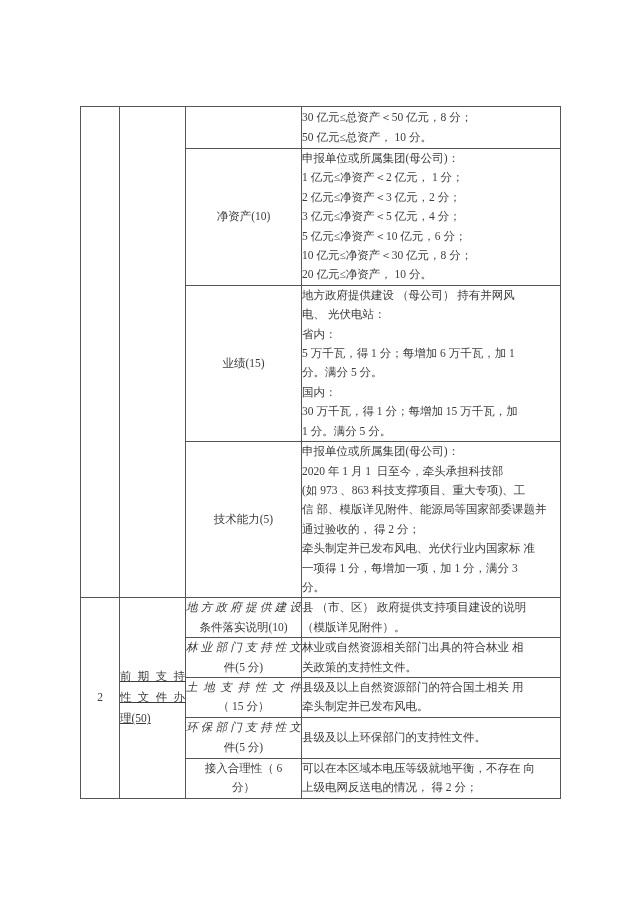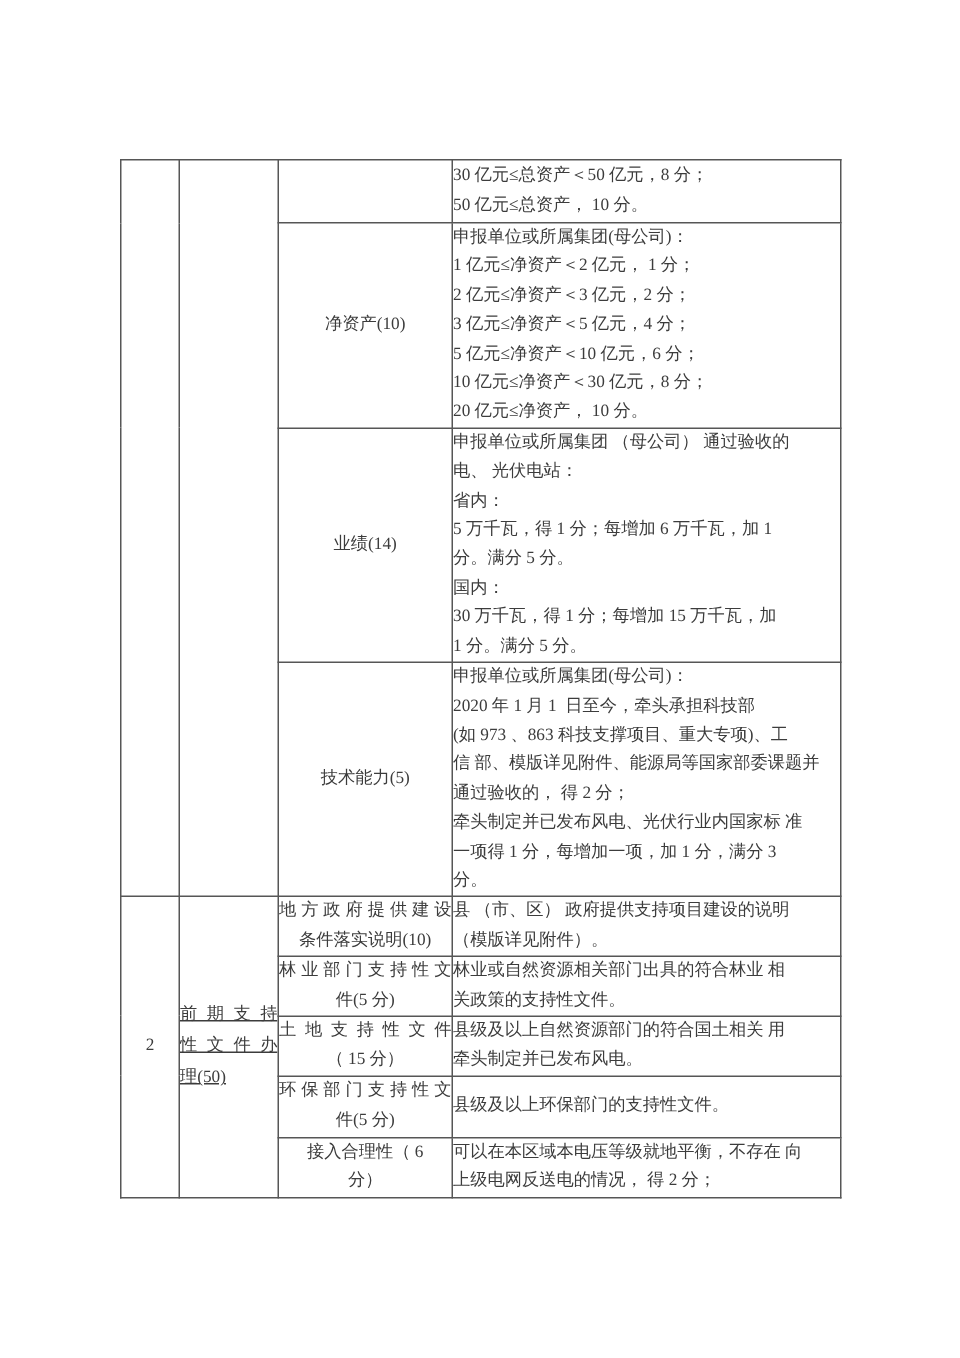--- a/index.html
+++ b/index.html
@@ -29,21 +29,21 @@
     overflow: hidden;
     font-size: 11.5px;
     line-height: 19.4px;
   }
   td.c1 { text-align: center; }
   td.c2 { padding: 0 5px; text-decoration: underline; }
   td.c2 .line { line-height: 21px; white-space: pre; }
   td.c2 .line.spread { text-align: justify; text-align-last: justify; }
   td.c3 { padding: 0 6px; text-align: center; margin-top: 36px; }
   td.c3 .line { white-space: pre; }
-  td.c3 .line.spread { text-align: justify; text-align-last: justify; white-space: normal; }
+  td.c3 .line.spread { text-align: justify; text-align-last: justify; white-space: normal; font-style: italic; }
   td.c4 { padding: 1px 6px; text-align: left; }
   td.c4 .line { white-space: pre; }
 </style>
 </head>
 <body>
 
 <div class="page">
   <table class="score-table">
     <colgroup>
       <col style="width:39px">
@@ -70,24 +70,24 @@
             <div class="line">1 亿元≤净资产＜2 亿元， 1 分；</div>
             <div class="line">2 亿元≤净资产＜3 亿元，2 分；</div>
             <div class="line">3 亿元≤净资产＜5 亿元，4 分；</div>
             <div class="line">5 亿元≤净资产＜10 亿元，6 分；</div>
             <div class="line">10 亿元≤净资产＜30 亿元，8 分；</div>
             <div class="line">20 亿元≤净资产， 10 分。</div>
           </td>
         </tr>
         <tr style="height: 155px;">
           <td class="c3">
-            <div class="line">业绩(14)</div>
+            <div class="line">业绩(15)</div>
           </td>
           <td class="c4">
-            <div class="line">申报单位或所属集团 （母公司） 通过验收的</div>
+            <div class="line">地方政府提供建设 （母公司） 持有并网风</div>
             <div class="line">电、 光伏电站：</div>
             <div class="line">省内：</div>
             <div class="line">5 万千瓦，得 1 分；每增加 6 万千瓦，加 1</div>
             <div class="line">分。满分 5 分。</div>
             <div class="line">国内：</div>
             <div class="line">30 万千瓦，得 1 分；每增加 15 万千瓦，加</div>
             <div class="line">1 分。满分 5 分。</div>
           </td>
         </tr>
         <tr style="height: 156px;">

